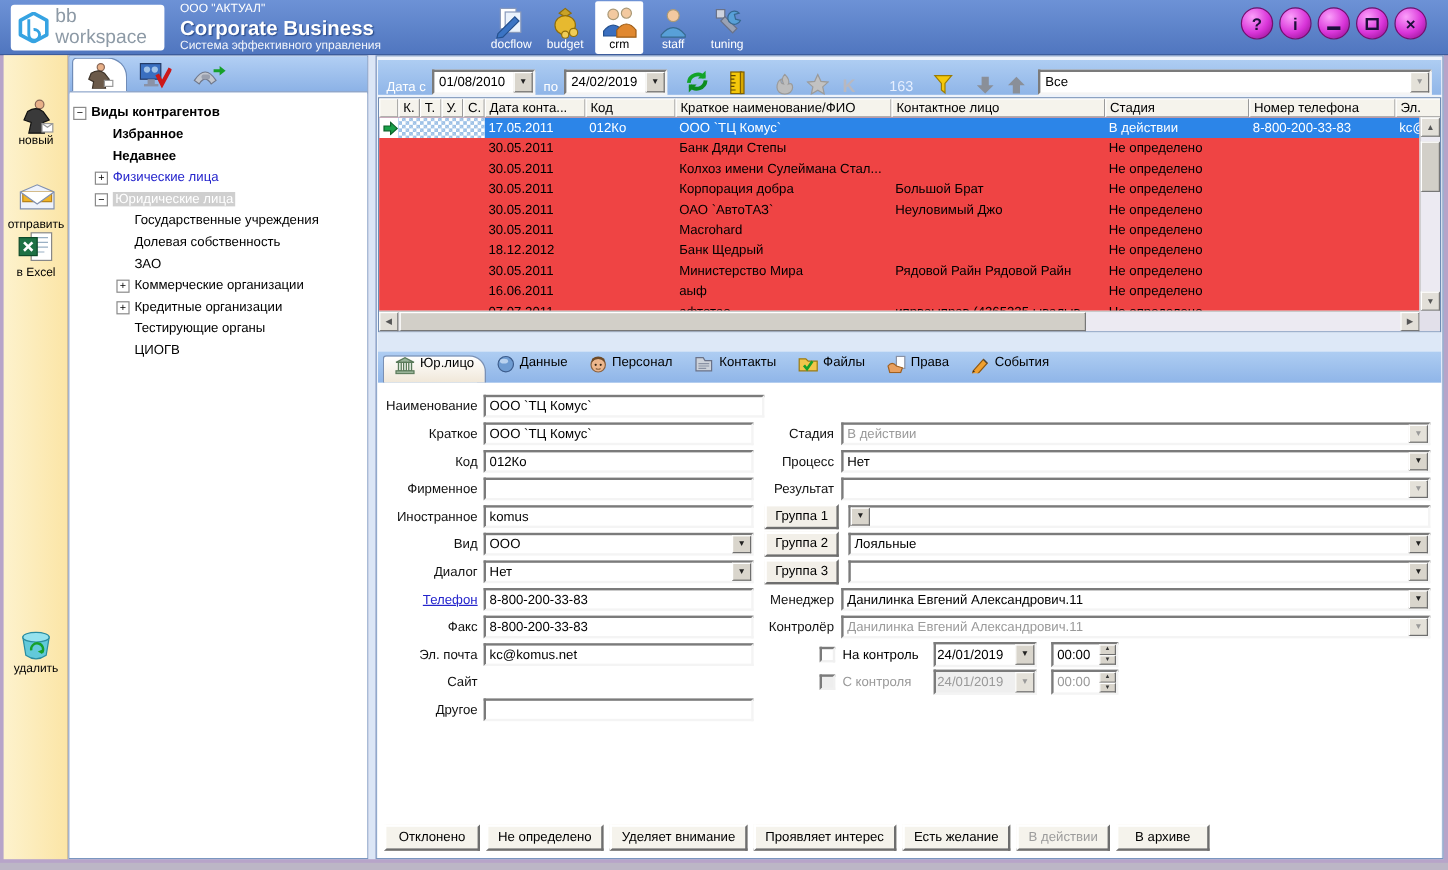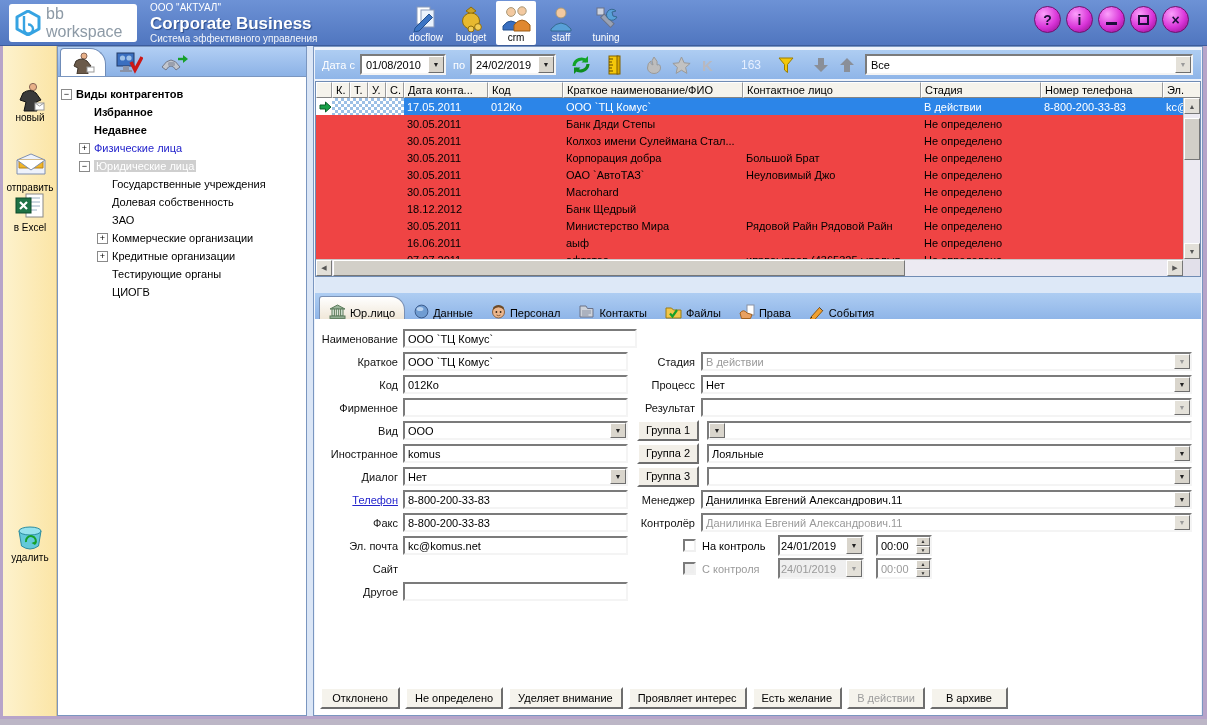--- a/index.html
+++ b/index.html
@@ -51,21 +51,21 @@
 .tlabel.link { color:#2424cc; }
 .tlabel.sel { background:#cfcfcf; color:#fff; padding:0 2px; }
 
 
 .right { position:absolute; left:313px; top:46px; width:890px; bottom:9px; background:#eef3fb; border:1px solid #7a96c0; }
 .vsplit { position:absolute; left:307px; top:46px; width:6px; bottom:9px; background:#dbe6f6; }
 .bottombar { position:absolute; left:0; right:0; bottom:0; height:6px; background:#bcb6c6; }
 
 
 .filterbar { position:absolute; top:3px; left:1px; right:1px; height:29px;
-  background:linear-gradient(#aecdf2,#8fb5e8); display:flex; align-items:center; color:#fff; }
+  background:linear-gradient(#aecdf2,#8fb5e8); display:flex; align-items:flex-end; color:#fff; }
 .fl { margin:0 5px 0 7px; }
 .sunk { background:#fff; border:2px solid; border-color:#7b7b7b #f4f4f4 #f4f4f4 #7b7b7b; }
 .datecombo { height:21px; display:flex; align-items:center; color:#000; }
 .datecombo .val { padding:0 4px; width:66px; }
 .dropbtn { width:16px; height:100%; background:#d9d5cc; border:1px solid; border-color:#fff #6e6e6e #6e6e6e #fff;
   display:flex; align-items:center; justify-content:center; font-size:7px; color:#222; flex:none; }
 .dropbtn.dis { color:#9a9a9a; background:#e4e1d9; }
 .tbtn { margin-left:10px; cursor:default; }
 .count { color:#e6efff; margin-left:26px; font-size:12px; }
 .allcombo { height:21px; display:flex; align-items:center; color:#000; flex:1; margin:0 8px 0 10px; }
@@ -90,21 +90,21 @@
 .scorner { position:absolute; bottom:0; right:0; width:17px; height:17px; background:#e2e0ea; }
 .sbtn { position:absolute; width:16px; height:16px; background:#e2dfd8; border:1px solid; border-color:#fff #777 #777 #fff;
   display:flex; align-items:center; justify-content:center; font-size:7px; color:#555; }
 .sthumb { position:absolute; background:#d2cfc8; border:1px solid; border-color:#fff #777 #777 #fff; }
 
 .splitter-h { position:absolute; top:230px; height:16px; left:1px; right:1px; background:#dde8f7; }
 
 
 .tabstrip { position:absolute; top:246px; height:26px; left:1px; right:1px;
   background:linear-gradient(#aecdf2,#8fb5e8); display:flex; align-items:flex-end; padding-left:4px; }
-.dtab { height:23px; display:flex; align-items:flex-end; gap:4px; padding:0 9px; color:#000; cursor:default; }
+.dtab { height:23px; display:flex; align-items:flex-start; gap:4px; padding:0 9px; color:#000; cursor:default; }
 .dtab.active { background:linear-gradient(#ffffff,#f0e7d8); border:1px solid #7a90b4; border-bottom:none;
   border-radius:3px 14px 0 0; }
 
 
 .formarea { position:absolute; top:272px; bottom:0; left:1px; right:1px; background:#fff; overflow:hidden; }
 .frow { display:flex; align-items:center; height:23px; }
 .f-left { position:absolute; top:8px; left:0; width:322px; }
 .f-left .flabel { width:88px; text-align:right; padding-right:5px; flex:none; color:#111; }
 .flabel.linklbl { color:#2424cc; text-decoration:underline; }
 .tfield { width:225px; height:19px; display:flex; align-items:center; padding:0 3px; white-space:nowrap; overflow:hidden; }
@@ -674,29 +674,29 @@
         </div>
         <div class="frow">
           <span class="flabel">Код</span>
           <div class="tfield sunk">012Ко</div>
         </div>
         <div class="frow">
           <span class="flabel">Фирменное</span>
           <div class="tfield sunk"></div>
         </div>
         <div class="frow">
+          <span class="flabel">Иностранное</span>
+          <div class="tfield sunk">komus</div>
+        </div>
+        <div class="frow">
           <span class="flabel">Вид</span>
           <div class="combo sunk">
             <span class="val">ООО</span>
             <span class="dropbtn">▼</span>
           </div>
-        </div>
-        <div class="frow">
-          <span class="flabel">Иностранное</span>
-          <div class="tfield sunk">komus</div>
         </div>
         <div class="frow">
           <span class="flabel">Диалог</span>
           <div class="combo sunk">
             <span class="val">Нет</span>
             <span class="dropbtn">▼</span>
           </div>
         </div>
         <div class="frow">
           <span class="flabel linklbl">Телефон</span>

